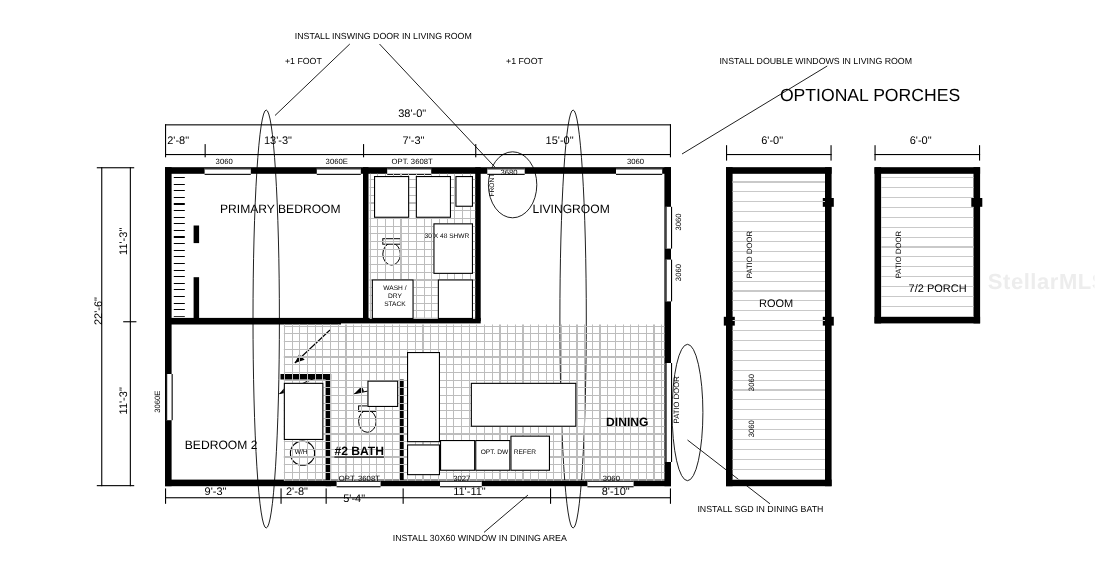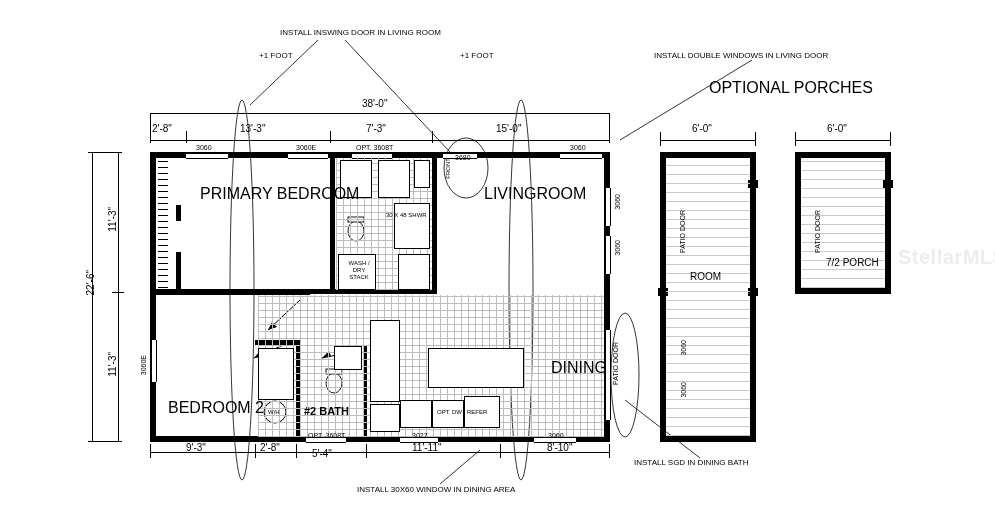--- a/index.html
+++ b/index.html
@@ -9,21 +9,21 @@
     font-family:"Liberation Sans", sans-serif;
     color:#000;
     position:relative;
     overflow:hidden;
   }
   .abs{position:absolute;}
   .txt-xs{font-size:7px;line-height:1;white-space:nowrap;}
   .txt-xxs{font-size:6px;line-height:1;white-space:nowrap;}
   .txt-sm{font-size:8px;line-height:1;white-space:nowrap;}
   .txt-md{font-size:10px;line-height:1;white-space:nowrap;}
-  .txt-lg{font-size:16px;line-height:1;white-space:nowrap;}
+  .txt-lg{font-size:11px;line-height:1;white-space:nowrap;}
   .bold{font-weight:normal;}
   .vert{writing-mode:vertical-rl;transform:rotate(180deg);}
   .wall{background:#000;position:absolute;}
   .thin{background:#000;position:absolute;}
   .hatch{
     position:absolute;
     background-image:repeating-linear-gradient(0deg,#000 0px,#000 1px,transparent 1px,transparent 6px);
   }
   .tile{
     position:absolute;
@@ -34,22 +34,22 @@
   .box{position:absolute;border:1px solid #000;box-sizing:border-box;background:#fff;}
   .dimline{position:absolute;background:#000;}
   .wm{
     position:absolute;color:#ededed;font-size:20px;font-weight:bold;letter-spacing:0.5px;
   }
   svg{position:absolute;top:0;left:0;overflow:visible;}
 </style>
 </head>
 <body>
 
-<div class="abs txt-sm" style="left:244px;top:29px;padding-left:36px;">INSTALL INSWING DOOR IN LIVING ROOM</div>
-<div class="abs txt-sm" style="left:654px;top:52px;">INSTALL DOUBLE WINDOWS IN LIVING DOOR</div>
+<div class="abs txt-sm" style="left:232px;top:29px;padding-left:36px;">INSTALL INSWING DOOR IN LIVING ROOM</div>
+<div class="abs txt-sm" style="left:654px;top:52px;">INSTALL DOUBLE WINDOWS IN LIVING ROOM</div>
 <div class="abs txt-sm" style="left:259px;top:52px;">+1 FOOT</div>
 <div class="abs txt-sm" style="left:460px;top:52px;">+1 FOOT</div>
 <div class="abs bold" style="left:709px;top:79px;font-size:16px;">OPTIONAL PORCHES</div>
 <div class="abs txt-sm" style="left:634px;top:459px;">INSTALL SGD IN DINING BATH</div>
 <div class="abs txt-sm" style="left:357px;top:486px;">INSTALL 30X60 WINDOW IN DINING AREA</div>
 
 <div class="wm" style="left:898px;top:246px;">StellarMLS</div>
 
 <svg width="995" height="519">
 
@@ -137,23 +137,23 @@
 
 <div class="box" style="left:370px;top:320px;width:30px;height:82px;"></div>
 <div class="box" style="left:400px;top:400px;width:32px;height:28px;"></div>
 <div class="box" style="left:432px;top:400px;width:32px;height:28px;"></div>
 <div class="box" style="left:464px;top:396px;width:36px;height:32px;"></div>
 <div class="box" style="left:428px;top:348px;width:96px;height:40px;"></div>
 <div class="box" style="left:370px;top:404px;width:30px;height:28px;"></div>
 
 <div class="abs txt-lg" style="left:200px;top:186px;">PRIMARY BEDROOM</div>
 <div class="abs txt-lg" style="left:484px;top:186px;">LIVINGROOM</div>
-<div class="abs txt-lg" style="left:551px;top:360px;">DINING</div>
+<div class="abs txt-lg" style="left:551px;top:379px;font-weight:bold;">DINING</div>
 <div class="abs txt-lg" style="left:168px;top:400px;">BEDROOM 2</div>
-<div class="abs" style="left:304px;top:405px;font-size:11px;font-weight:bold;">#2 BATH</div>
+<div class="abs" style="left:304px;top:405px;font-size:11px;font-weight:bold;text-decoration:underline;">#2 BATH</div>
 
 <div class="abs txt-xxs" style="left:348px;top:260px;text-align:center;width:22px;white-space:normal;line-height:1.15;">WASH / DRY STACK</div>
 <div class="abs txt-xxs" style="left:386px;top:212px;">30 X 48 SHWR</div>
 <div class="abs txt-xxs" style="left:268px;top:409px;">W/H</div>
 <div class="abs txt-xxs" style="left:437px;top:409px;">OPT. DW</div>
 <div class="abs txt-xxs" style="left:467px;top:409px;">REFER</div>
 <div class="abs txt-xxs vert" style="left:445px;top:158px;">FRONT</div>
 <div class="abs txt-xs vert" style="left:612px;top:342px;">PATIO DOOR</div>
 <div class="abs txt-xs vert" style="left:140px;top:355px;">3060E</div>
 

